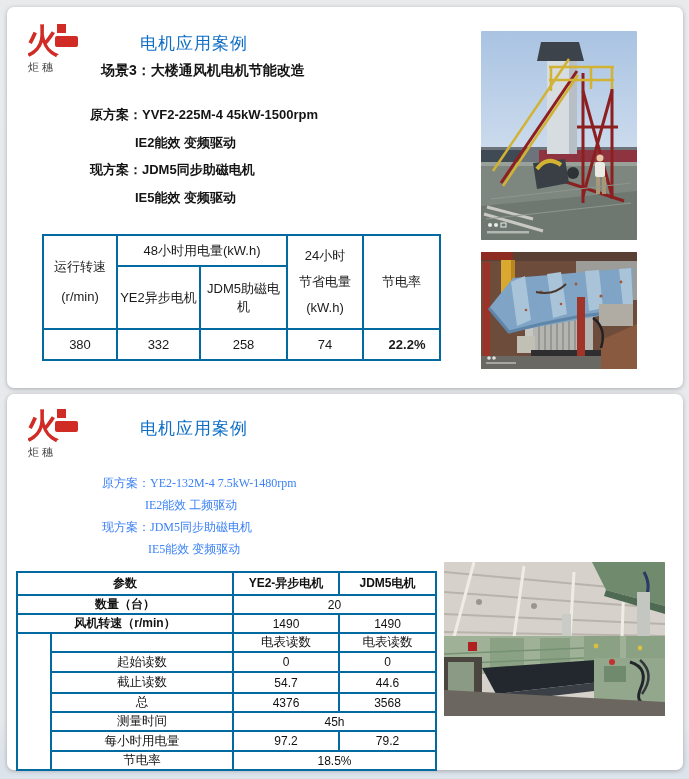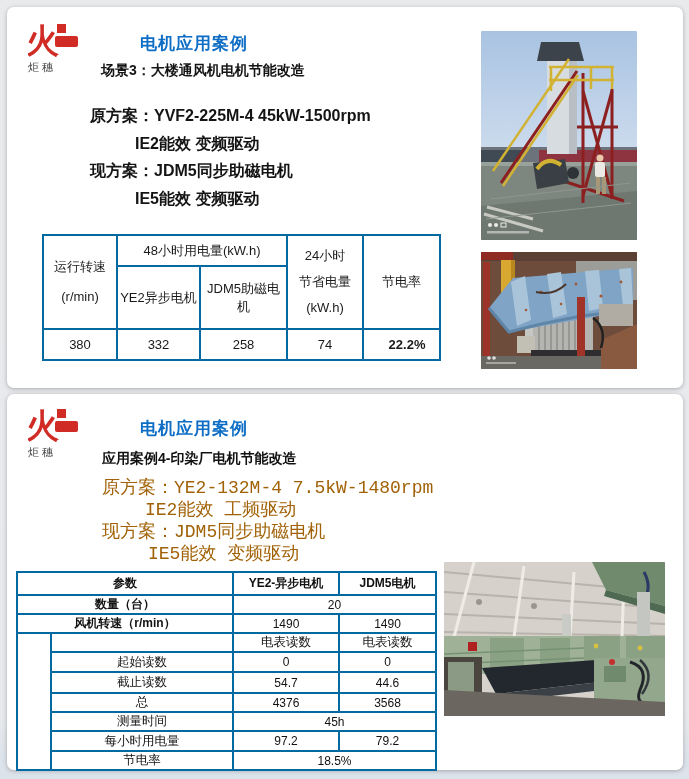--- a/index.html
+++ b/index.html
@@ -16,29 +16,29 @@
   #card1 { top:7px;  height:381px; }
   #card2 { top:394px; height:376px; }
   .abs { position:absolute; }
 
   
   .logo { width:60px; }
   .logo-mark { display:block; }
   .flame-glyph { font-weight:bold; }
   .logo-text { font-size:11px; letter-spacing:3px; color:#3d3d3d; margin-top:1px; }
 
-  .slide-title { font-size:17px; font-weight:bold; letter-spacing:1px; }
+  .slide-title { font-size:17px; font-weight:normal; letter-spacing:1px; }
 
   
   .s1-scene { font-size:14px; font-weight:bold; color:#141414; }
-  .s1-line  { font-size:16px; font-weight:bold; color:#141414; white-space:nowrap; }
+  .s1-line  { font-size:13px; font-weight:bold; color:#141414; white-space:nowrap; }
 
   
   .s2-head  { font-size:14px; font-weight:bold; color:#111; }
-  .serif-line { font-family:Liberation Mono, monospace; font-size:18px; color:#a16207; white-space:nowrap; }
+  .serif-line { font-family:Liberation Serif, serif; font-size:12px; color:#3b82f6; white-space:nowrap; }
 
   
   table { border-collapse:collapse; table-layout:fixed; }
   td { border:2px solid #0369a1; text-align:center; vertical-align:middle; overflow:hidden; }
 
   .t1 { font-size:13px; color:#1a1a1a; }
   .t1 td { padding:0 1px; }
   .t1 .two-line  { line-height:30px; }
   .t1 .three-line{ line-height:26px; }
   .t1 .bold { font-weight:bold;padding-left:12px; }
@@ -238,21 +238,20 @@
     <svg class="logo-mark" width="52" height="38" viewBox="0 0 52 38">
       <text x="-2" y="31" font-size="33" fill="#d02b24" class="flame-glyph">火</text>
       <rect x="29" y="3" width="9" height="9" fill="#d02b24"></rect>
       <rect x="27" y="15" width="23" height="11" rx="2" fill="#d02b24"></rect>
     </svg>
     <div class="logo-text">炬穗</div>
   </div>
 
   <h1 class="abs slide-title" style="left:133px; top:23px; color:#0e6ec5;">电机应用案例</h1>
 
-  <div class="abs s2-head" style="left:95px; top:56px;">应用案例4-印染厂电机节能改造</div>
 
   <div class="abs serif-line" style="left:95px; top:81px;">
     <span>原方案：</span><span>YE2-132M-4 7.5kW-1480rpm</span>
   </div>
   <div class="abs serif-line" style="left:138px; top:103px;">IE2能效 工频驱动</div>
   <div class="abs serif-line" style="left:95px; top:125px;">
     <span>现方案：</span><span>JDM5同步助磁电机</span>
   </div>
   <div class="abs serif-line" style="left:141px; top:147px;">IE5能效 变频驱动</div>
 

